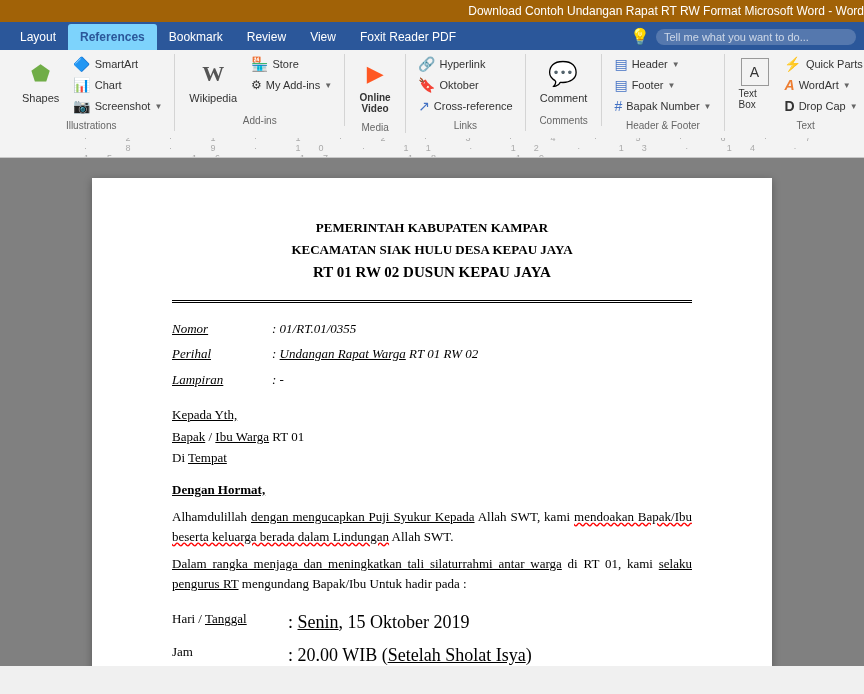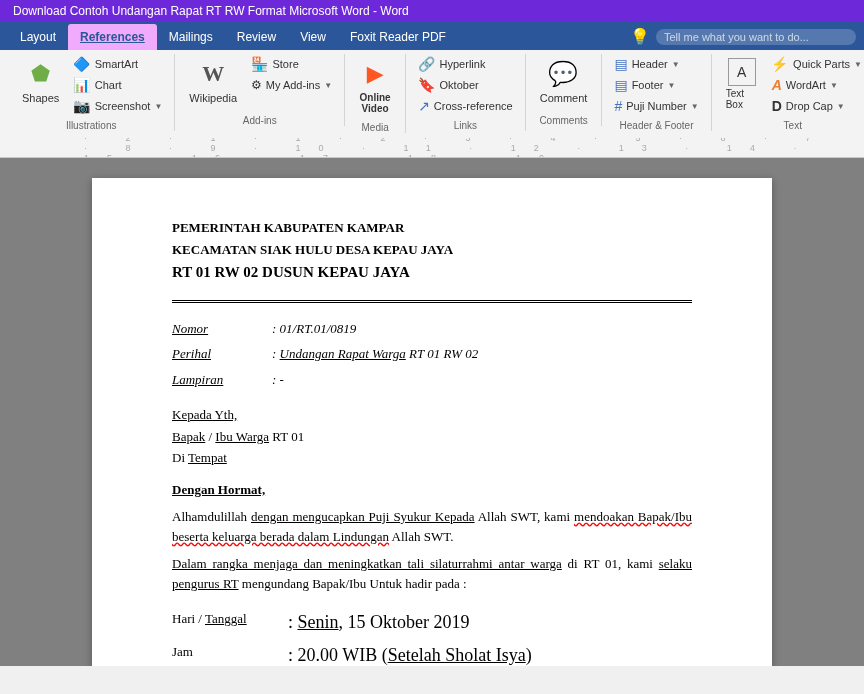--- a/index.html
+++ b/index.html
@@ -1,23 +1,23 @@
 <!DOCTYPE html>
 <html><head>
   <meta charset="utf-8">
   <style>
     * { margin: 0; padding: 0; box-sizing: border-box; }
     body { font-family: 'Segoe UI', Tahoma, Geneva, Verdana, sans-serif; font-size: 12px; background: #f0f0f0; overflow: hidden; width: 864px; height: 694px; }
     
     
     .title-bar {
-      background: #6d28d9;
+      background: #a16207;
       color: white;
-      text-align: left;
-      padding: 3px 13px;
+      text-align: right;
+      padding: 3px 0;
       font-size: 12px;
       height: 22px;
       line-height: 16px;
     }
     
     .ribbon-tabs {
       display: flex;
       background: #2b579a;
       padding: 0 8px;
       height: 28px;
@@ -28,25 +28,24 @@
       color: white;
       padding: 4px 12px;
       font-size: 12px;
       cursor: pointer;
       height: 26px;
       display: flex;
       align-items: center;
     }
     
     .ribbon-tab.active {
-      background: #f0abfc;
+      background: #7dd3fc;
       color: #2b579a;
       font-weight: 600;
       border-radius: 3px 3px 0 0;
-      text-decoration: underline;
     }
     
     .ribbon-content {
       display: flex;
       padding: 4px 8px;
       height: 88px;
       background: #f3f3f3;
       align-items: flex-start;
       gap: 0;
     }
@@ -158,21 +157,21 @@
       min-height: 600px;
       padding: 40px 80px;
       box-shadow: 0 2px 8px rgba(0,0,0,0.3);
       font-family: 'Times New Roman', Times, serif;
       font-size: 13px;
       line-height: 1.5;
       color: #000;
     }
     
     .doc-header {
-      text-align: left;
+      text-align: center;
       margin-bottom: 16px;
     }
     
     .doc-header .title-line {
       font-weight: bold;
       font-size: 13px;
       margin-bottom: 2px;
     }
     
     .doc-divider {
@@ -259,21 +258,21 @@
 </head>
 <body>
 
 <div class="title-bar">
   <span>Download Contoh Undangan Rapat RT RW Format Microsoft Word - Word</span>
 </div>
 
 <div class="ribbon-tabs">
   <div class="ribbon-tab">Layout</div>
   <div class="ribbon-tab active">References</div>
-  <div class="ribbon-tab">Mailings</div>
+  <div class="ribbon-tab">Bookmark</div>
   <div class="ribbon-tab">Review</div>
   <div class="ribbon-tab">View</div>
   <div class="ribbon-tab">Foxit Reader PDF</div>
   <div style="flex:1; display:flex; align-items:center; justify-content:flex-end; padding-bottom:4px;">
     <span style="font-size:16px; margin-right:6px; color:white;">💡</span>
     <input class="tell-me-input" type="text" placeholder="Tell me what you want to do..." style="">
   </div>
 </div>
 
 <div class="ribbon-content">
@@ -374,21 +373,21 @@
           <span>Header</span>
           <span class="dropdown-arrow">▼</span>
         </div>
         <div class="ribbon-btn-small">
           <span style="color:#4472c4; font-size:14px;">▤</span>
           <span>Footer</span>
           <span class="dropdown-arrow">▼</span>
         </div>
         <div class="ribbon-btn-small">
           <span style="color:#4472c4; font-size:14px;">#</span>
-          <span>Puji Number</span>
+          <span>Bapak Number</span>
           <span class="dropdown-arrow">▼</span>
         </div>
       </div>
     </div>
     <div class="ribbon-group-label">Header &amp; Footer</div>
   </div>
 
   <div class="ribbon-group">
     <div class="ribbon-group-content">
       <div class="ribbon-btn-large">
@@ -431,21 +430,21 @@
       <div class="title-line" style="font-size:15px;">RT 01 RW 02 DUSUN KEPAU JAYA</div>
     </div>
 
     <hr class="doc-divider">
 
     <div class="doc-fields">
       <div class="doc-field">
         <span class="doc-field-label underline">Nomor</span>
         <span class="doc-field-colon"></span>
         <span class="doc-field-value">
-          <span>: 01/RT.01/0819</span>
+          <span>: 01/RT.01/0355</span>
         </span>
       </div>
       <div class="doc-field">
         <span class="doc-field-label underline">Perihal</span>
         <span class="doc-field-colon"></span>
         <span class="doc-field-value">
           : <span class="underline">Undangan Rapat Warga</span> RT 01 RW 02
         </span>
       </div>
       <div class="doc-field">

